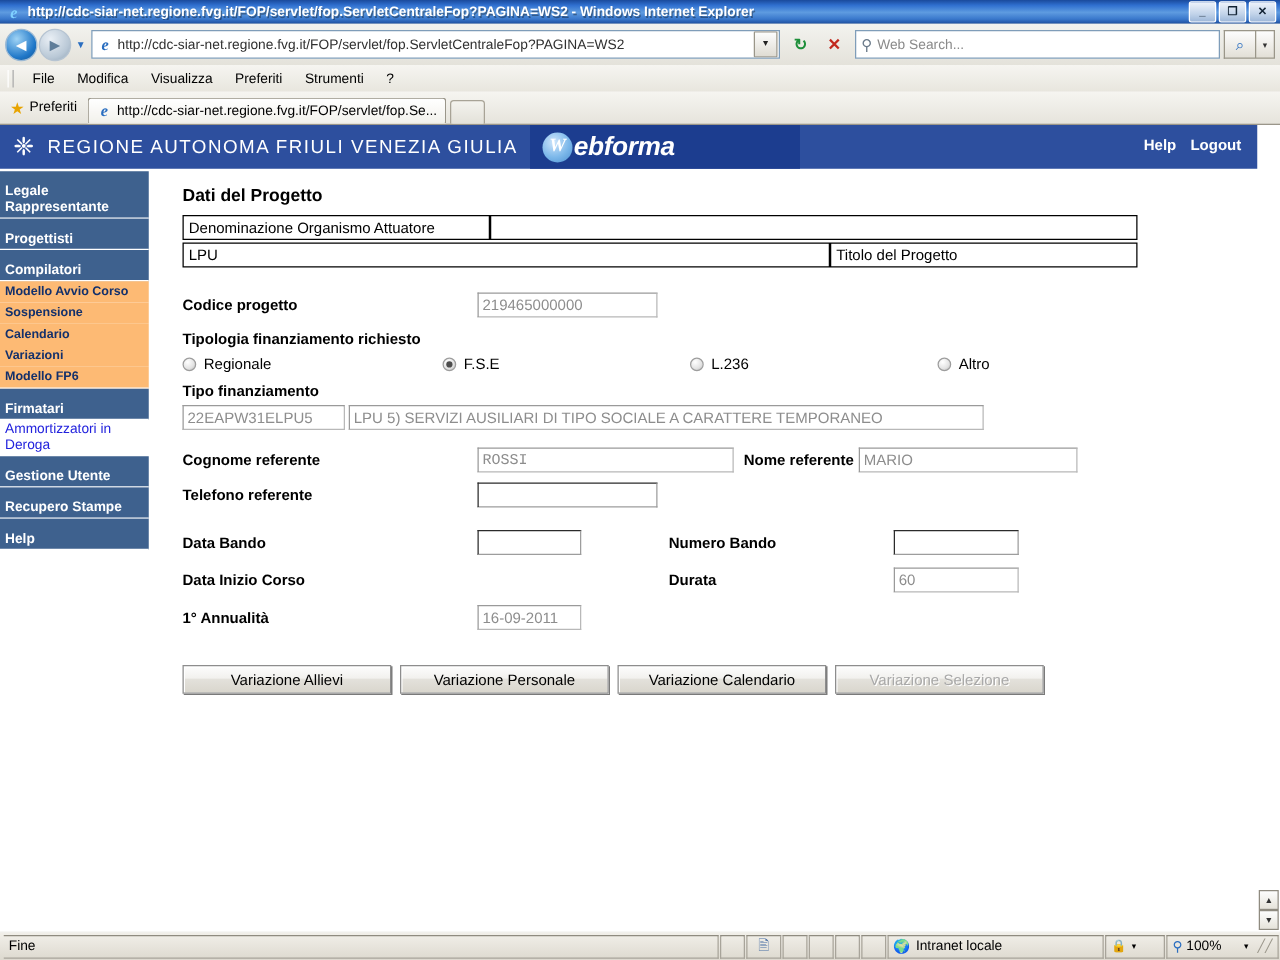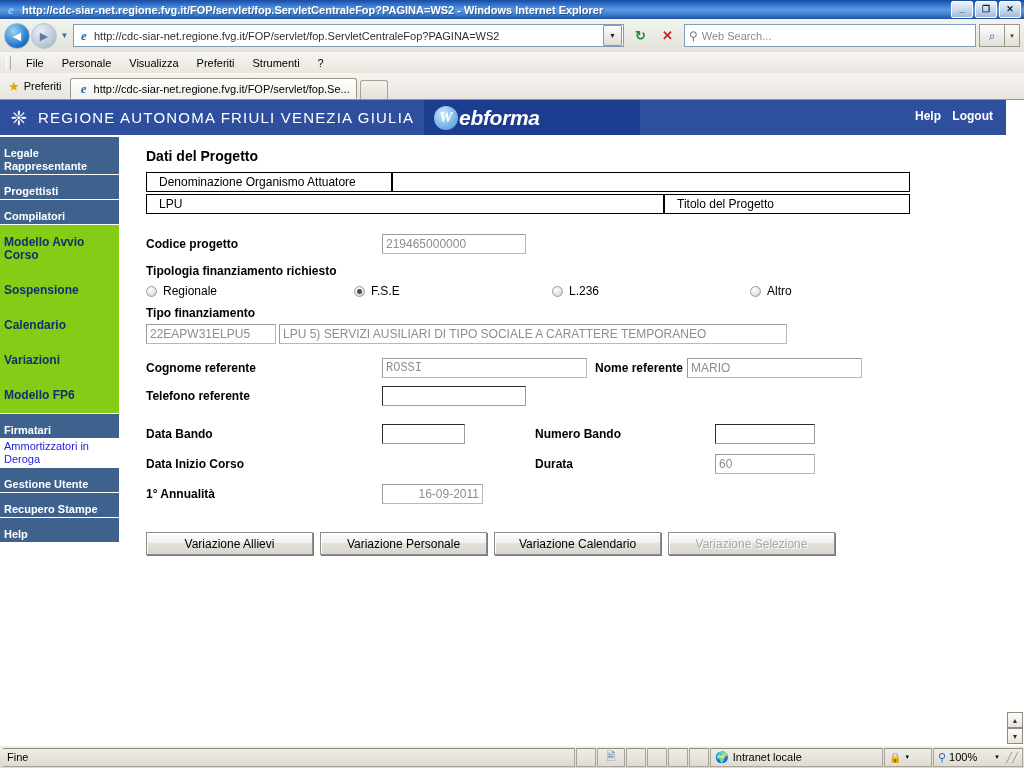--- a/index.html
+++ b/index.html
@@ -181,44 +181,44 @@
     position:absolute; left:0; top:37px; width:119px;
   }
   .sb-item {
     font-size: 11px; font-weight: bold; color:#ffffff;
     background: #3e618e;
     padding: 10px 4px 1px 4px;
     border-bottom: 1px solid #ffffff;
     line-height: 13px;
   }
   .sb-group {
-    background: #84cc16; color:#13306b;
-    font-weight: bold; font-size: 12px;
-    padding: 11px 4px; line-height: 13px;
+    background: #fdba74; color:#13306b;
+    font-weight: bold; font-size: 10px;
+    padding: 2px 4px; line-height: 13px;
     border-bottom: 1px solid #ffffff;
   }
   .sb-link {
     background:#ffffff; color:#2222dd; font-size: 11px;
     padding: 1px 4px; line-height:13px;
     border-bottom:1px solid #ffffff;
   }
 
   
   .form {
     position:absolute; left: 140px; top: 48px; width: 840px;
     font-size: 12px; color:#000;
   }
   h1.form-title {
     margin: 0 0 8px 6px; font-size: 14px; font-weight: bold; color:#000;
     font-family: "Liberation Sans", sans-serif;
   }
   .row2 { display:flex; margin-left: 6px; margin-bottom: 2px; }
   .cellbox {
     border: 1px solid #000; background:#fff;
-    font-size: 12px; padding: 2px 12px; box-sizing:border-box;
+    font-size: 12px; padding: 2px 4px; box-sizing:border-box;
     height: 20px; line-height: 15px; color:#000;
   }
   .lbl { font-weight: bold; font-size: 12px; color:#000; }
   .inp {
     box-sizing:border-box; height: 20px;
     border: 1px solid #000; background:#fff;
     font-size: 12px; padding: 1px 3px; line-height: 16px; color:#000;
     font-family: "Liberation Sans", sans-serif;
   }
   .inp.ro {
@@ -314,21 +314,21 @@
       <div class="sicon">⚲</div>
       <div class="stext">Web Search...</div>
     </div>
     <div class="search-go">⌕</div>
     <div class="search-go2">▾</div>
   </div>
 
   <div class="menubar">
     <div class="grip"></div>
     <div class="mi">File</div>
-    <div class="mi">Personale</div>
+    <div class="mi">Modifica</div>
     <div class="mi">Visualizza</div>
     <div class="mi">Preferiti</div>
     <div class="mi">Strumenti</div>
     <div class="mi">?</div>
   </div>
 
   <div class="favbar">
     <div class="fav-btn">
       <span class="fav-star">★</span>
       <span class="fav-label">Preferiti</span>
@@ -436,21 +436,21 @@
 
       <div style="display:flex;align-items:center;margin:10px 0 10px 6px;">
         <div class="lbl" style="width:236px;">Data Inizio Corso</div>
         <div style="width:83px;"></div>
         <div class="lbl" style="width:180px;margin-left:70px;">Durata</div>
         <div class="inp ro" style="width:100px;">60</div>
       </div>
 
       <div style="display:flex;align-items:center;margin:10px 0 0 6px;">
         <div class="lbl" style="width:236px;">1° Annualità</div>
-        <div class="inp ro" style="width:101px;text-align:right;">16-09-2011</div>
+        <div class="inp ro" style="width:83px;">16-09-2011</div>
       </div>
 
       <div class="btn-row">
         <div class="btn">Variazione Allievi</div>
         <div class="btn">Variazione Personale</div>
         <div class="btn">Variazione Calendario</div>
         <div class="btn disabled">Variazione Selezione</div>
       </div>
     </div>
 

